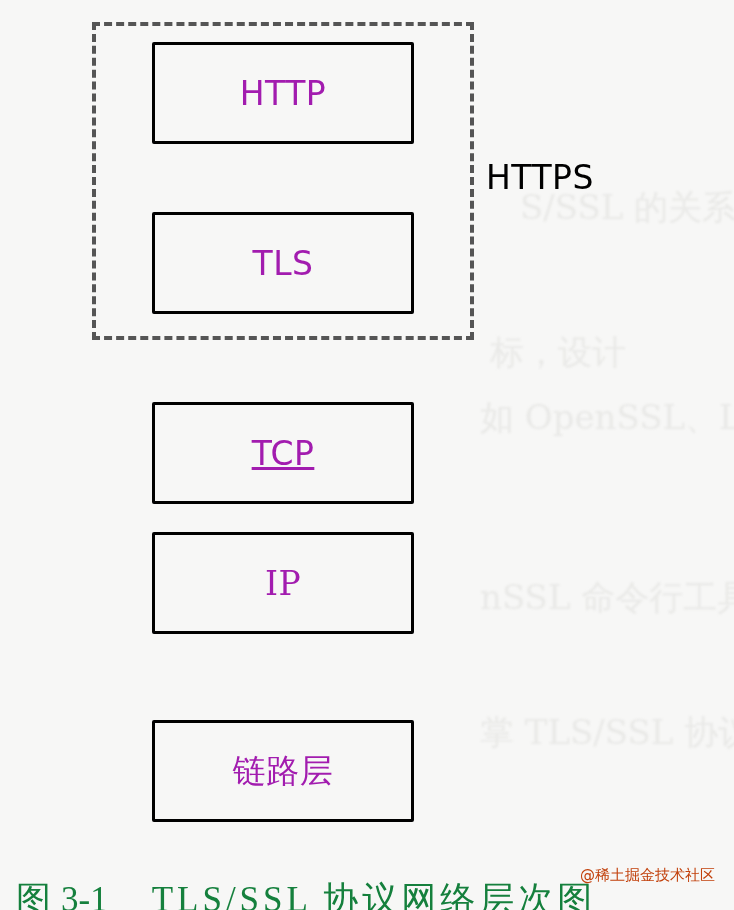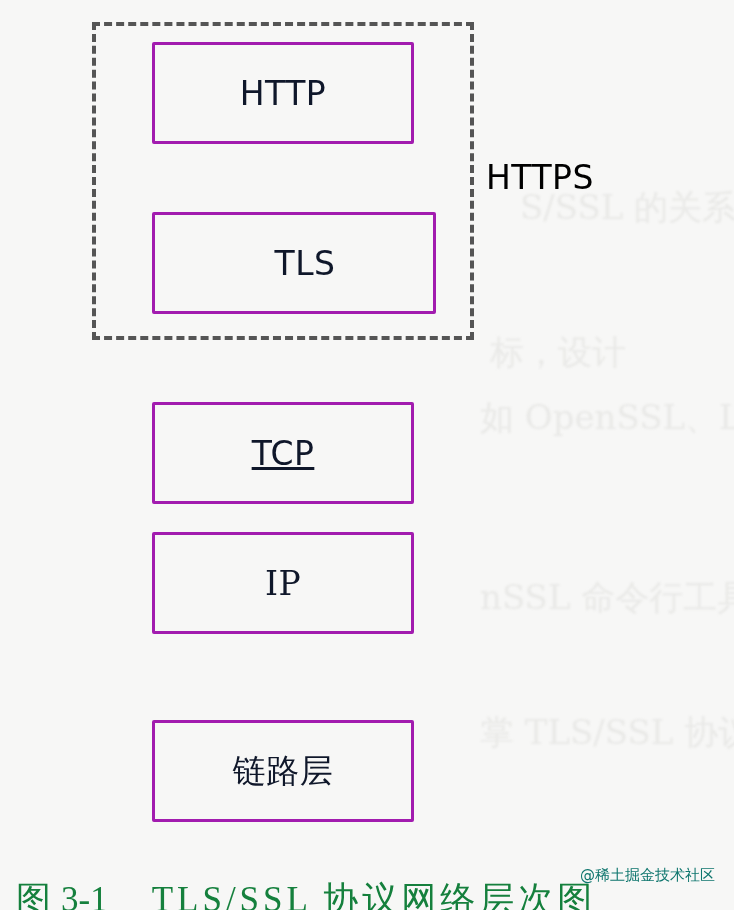--- a/index.html
+++ b/index.html
@@ -32,29 +32,29 @@
       width: 374px;
       height: 310px;
       border: 4px dashed #555;
       box-sizing: content-box;
     }
     .layer-box {
       position: absolute;
       left: 152px;
       width: 256px;
       height: 96px;
-      border: 3px solid #a21caf;
+      border: 3px solid #000000;
       border-radius: 2px;
       background: transparent;
       display: flex;
       align-items: center;
       justify-content: center;
       font-family: "DejaVu Sans", sans-serif;
       font-size: 33px;
-      color: #0f172a;
+      color: #a21caf;
       letter-spacing: 0.5px;
     }
     .layer-box span { display: block; }
     .https-label {
       position: absolute;
       left: 486px;
       top: 158px;
       font-family: "DejaVu Sans", sans-serif;
       font-size: 33px;
       color: #000000;
@@ -71,40 +71,40 @@
       margin-top: 31px;
     }
     .caption .num { margin-left: 10px; }
     .caption .title { margin-left: 44px; letter-spacing: 4px; }
     .watermark {
       position: absolute;
       left: 580px;
       top: 866px;
       font-family: "DejaVu Sans", sans-serif;
       font-size: 15px;
-      color: #0f766e;
+      color: #c2410c;
       white-space: nowrap;
     }
   </style>
 </head>
 <body>
 
 <div class="ghost" style="left:520px;top:185px;">S/SSL 的关系</div>
 <div class="ghost" style="left:490px;top:330px;">标，设计</div>
 <div class="ghost" style="left:480px;top:395px;">如 OpenSSL、Libre</div>
 <div class="ghost" style="left:480px;top:575px;">nSSL 命令行工具</div>
 <div class="ghost" style="left:480px;top:710px;">掌 TLS/SSL 协议</div>
 
 <div class="dashed-group"></div>
 <div class="https-label">HTTPS</div>
 
 <div class="layer-box" style="top:42px;">
   <span>HTTP</span>
 </div>
-<div class="layer-box" style="top:212px;padding-left:22px;">
+<div class="layer-box" style="top:212px;">
   <span>TLS</span>
 </div>
 <div class="layer-box" style="top:402px;text-decoration:underline;">
   <span>TCP</span>
 </div>
 <div class="layer-box" style="top:532px;">
   <span style="font-family:'DejaVu Serif', serif;">IP</span>
 </div>
 <div class="layer-box" style="top:720px;">
   <span>链路层</span>

